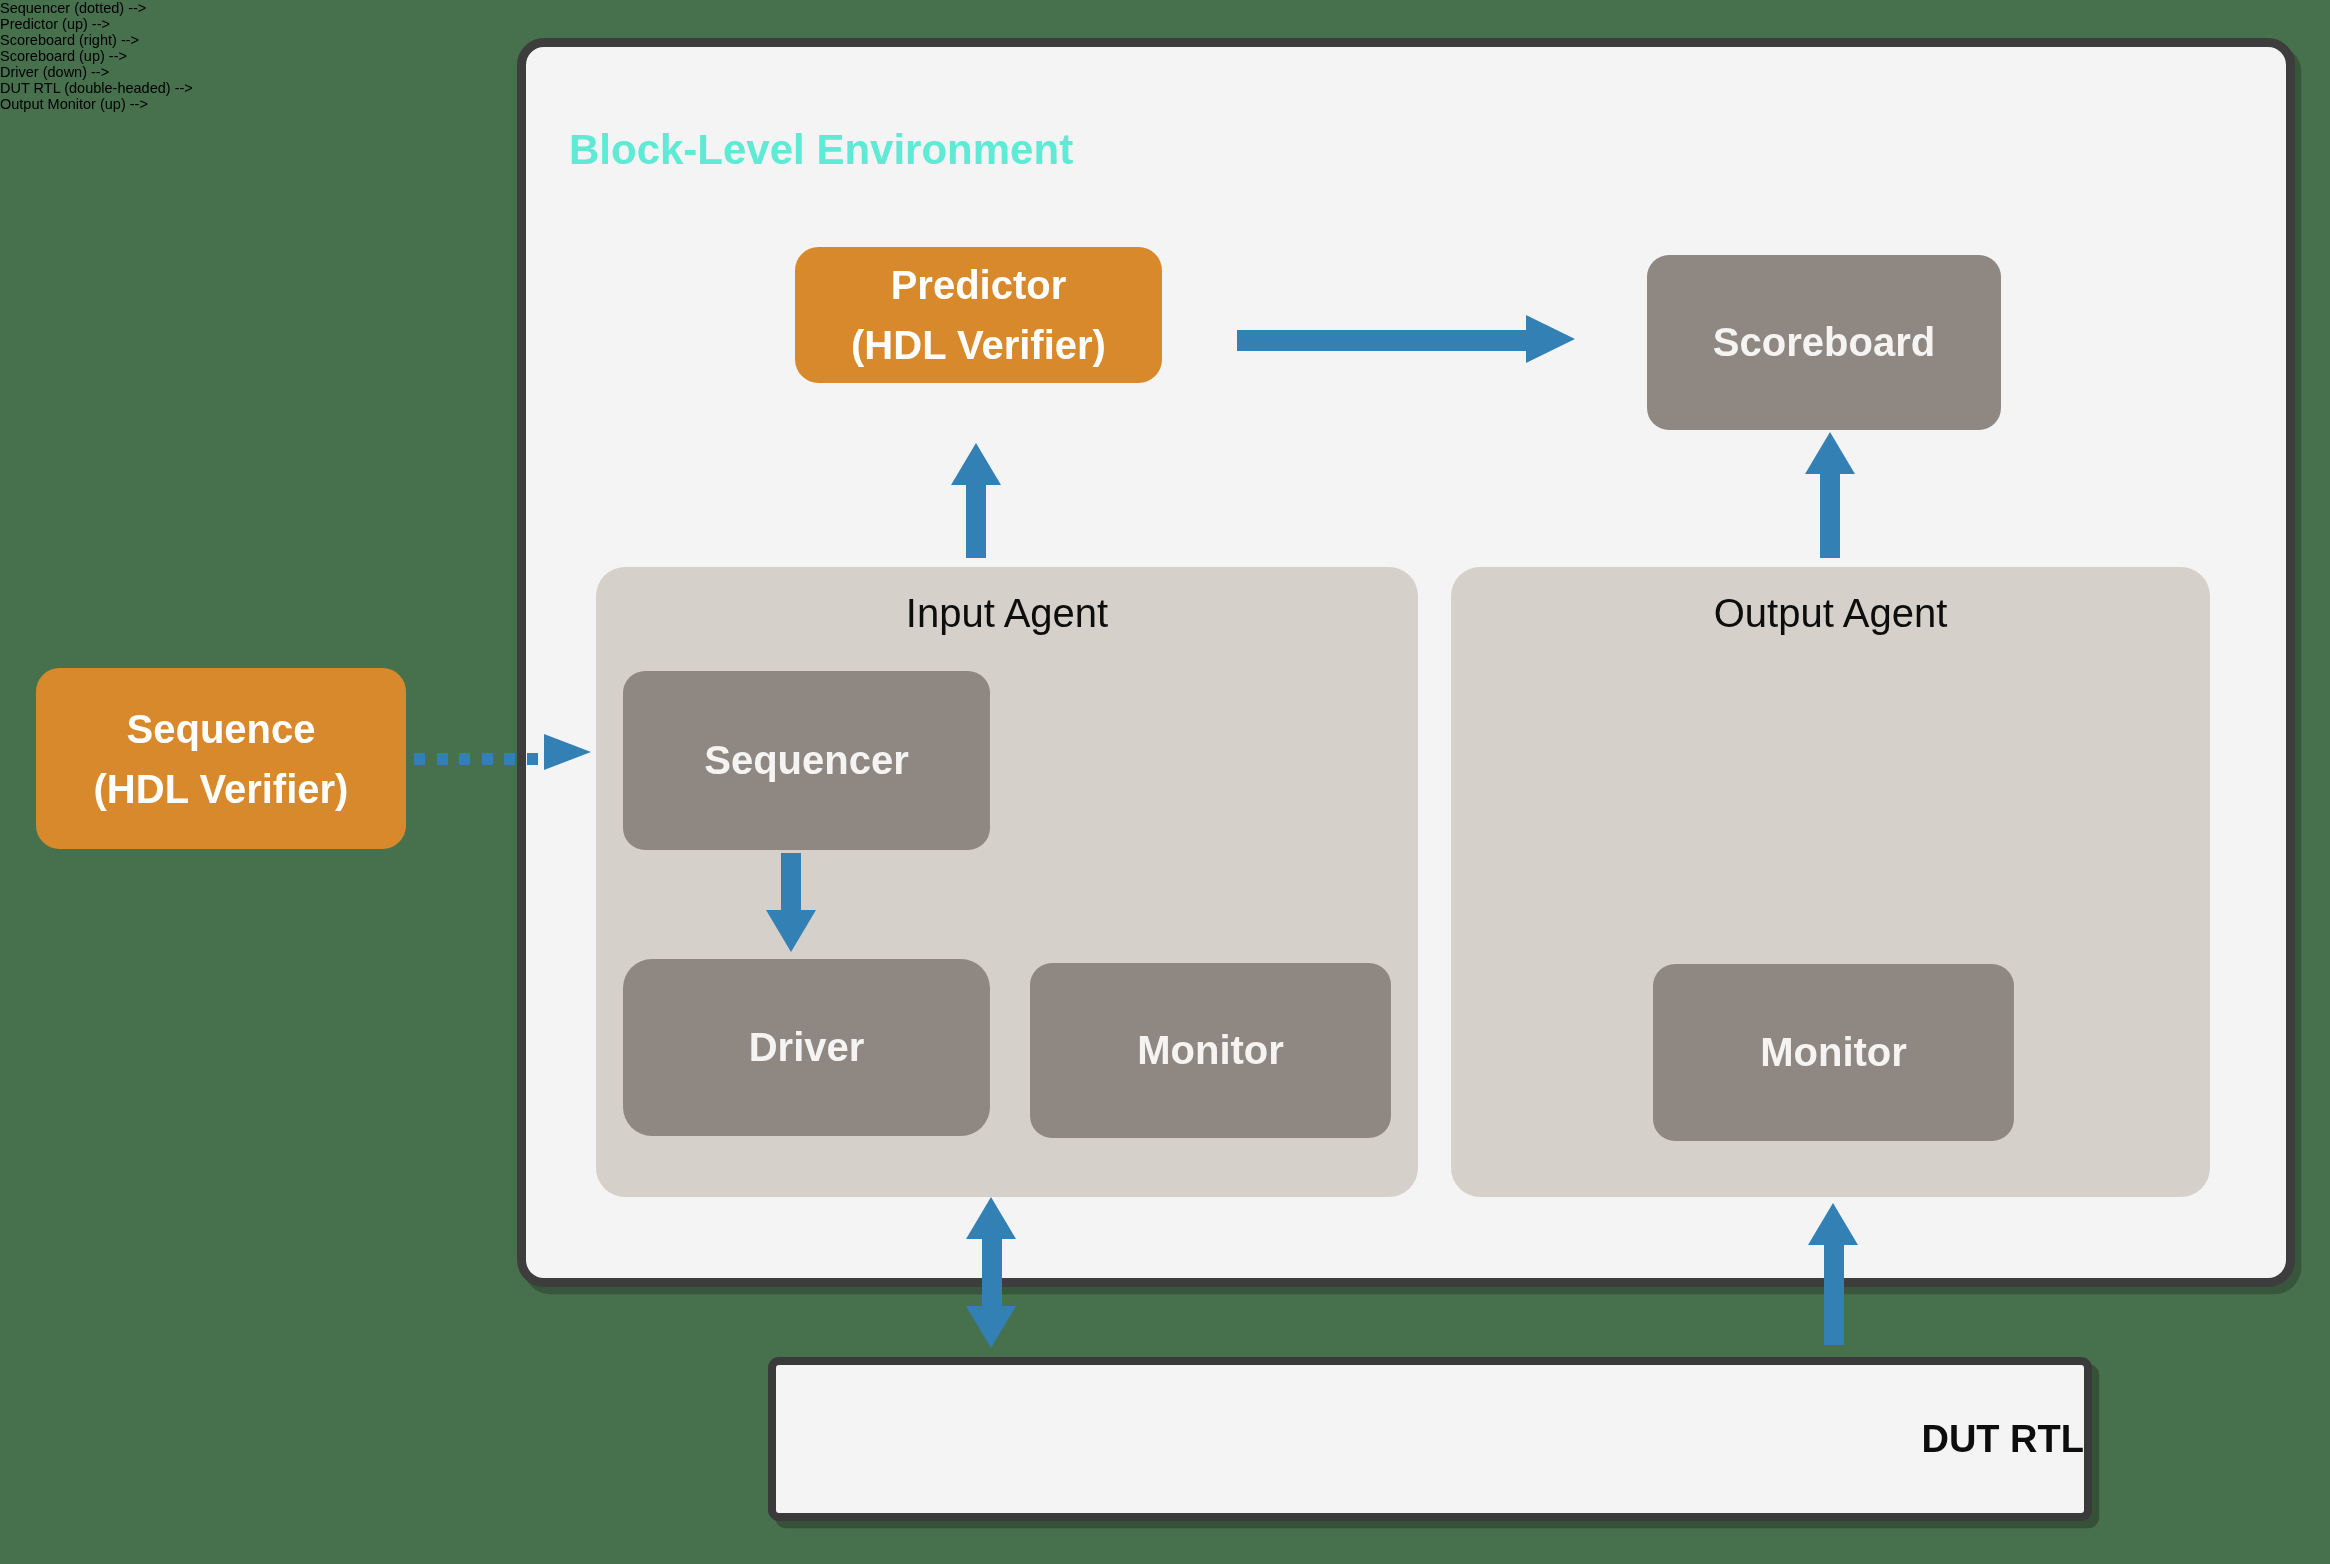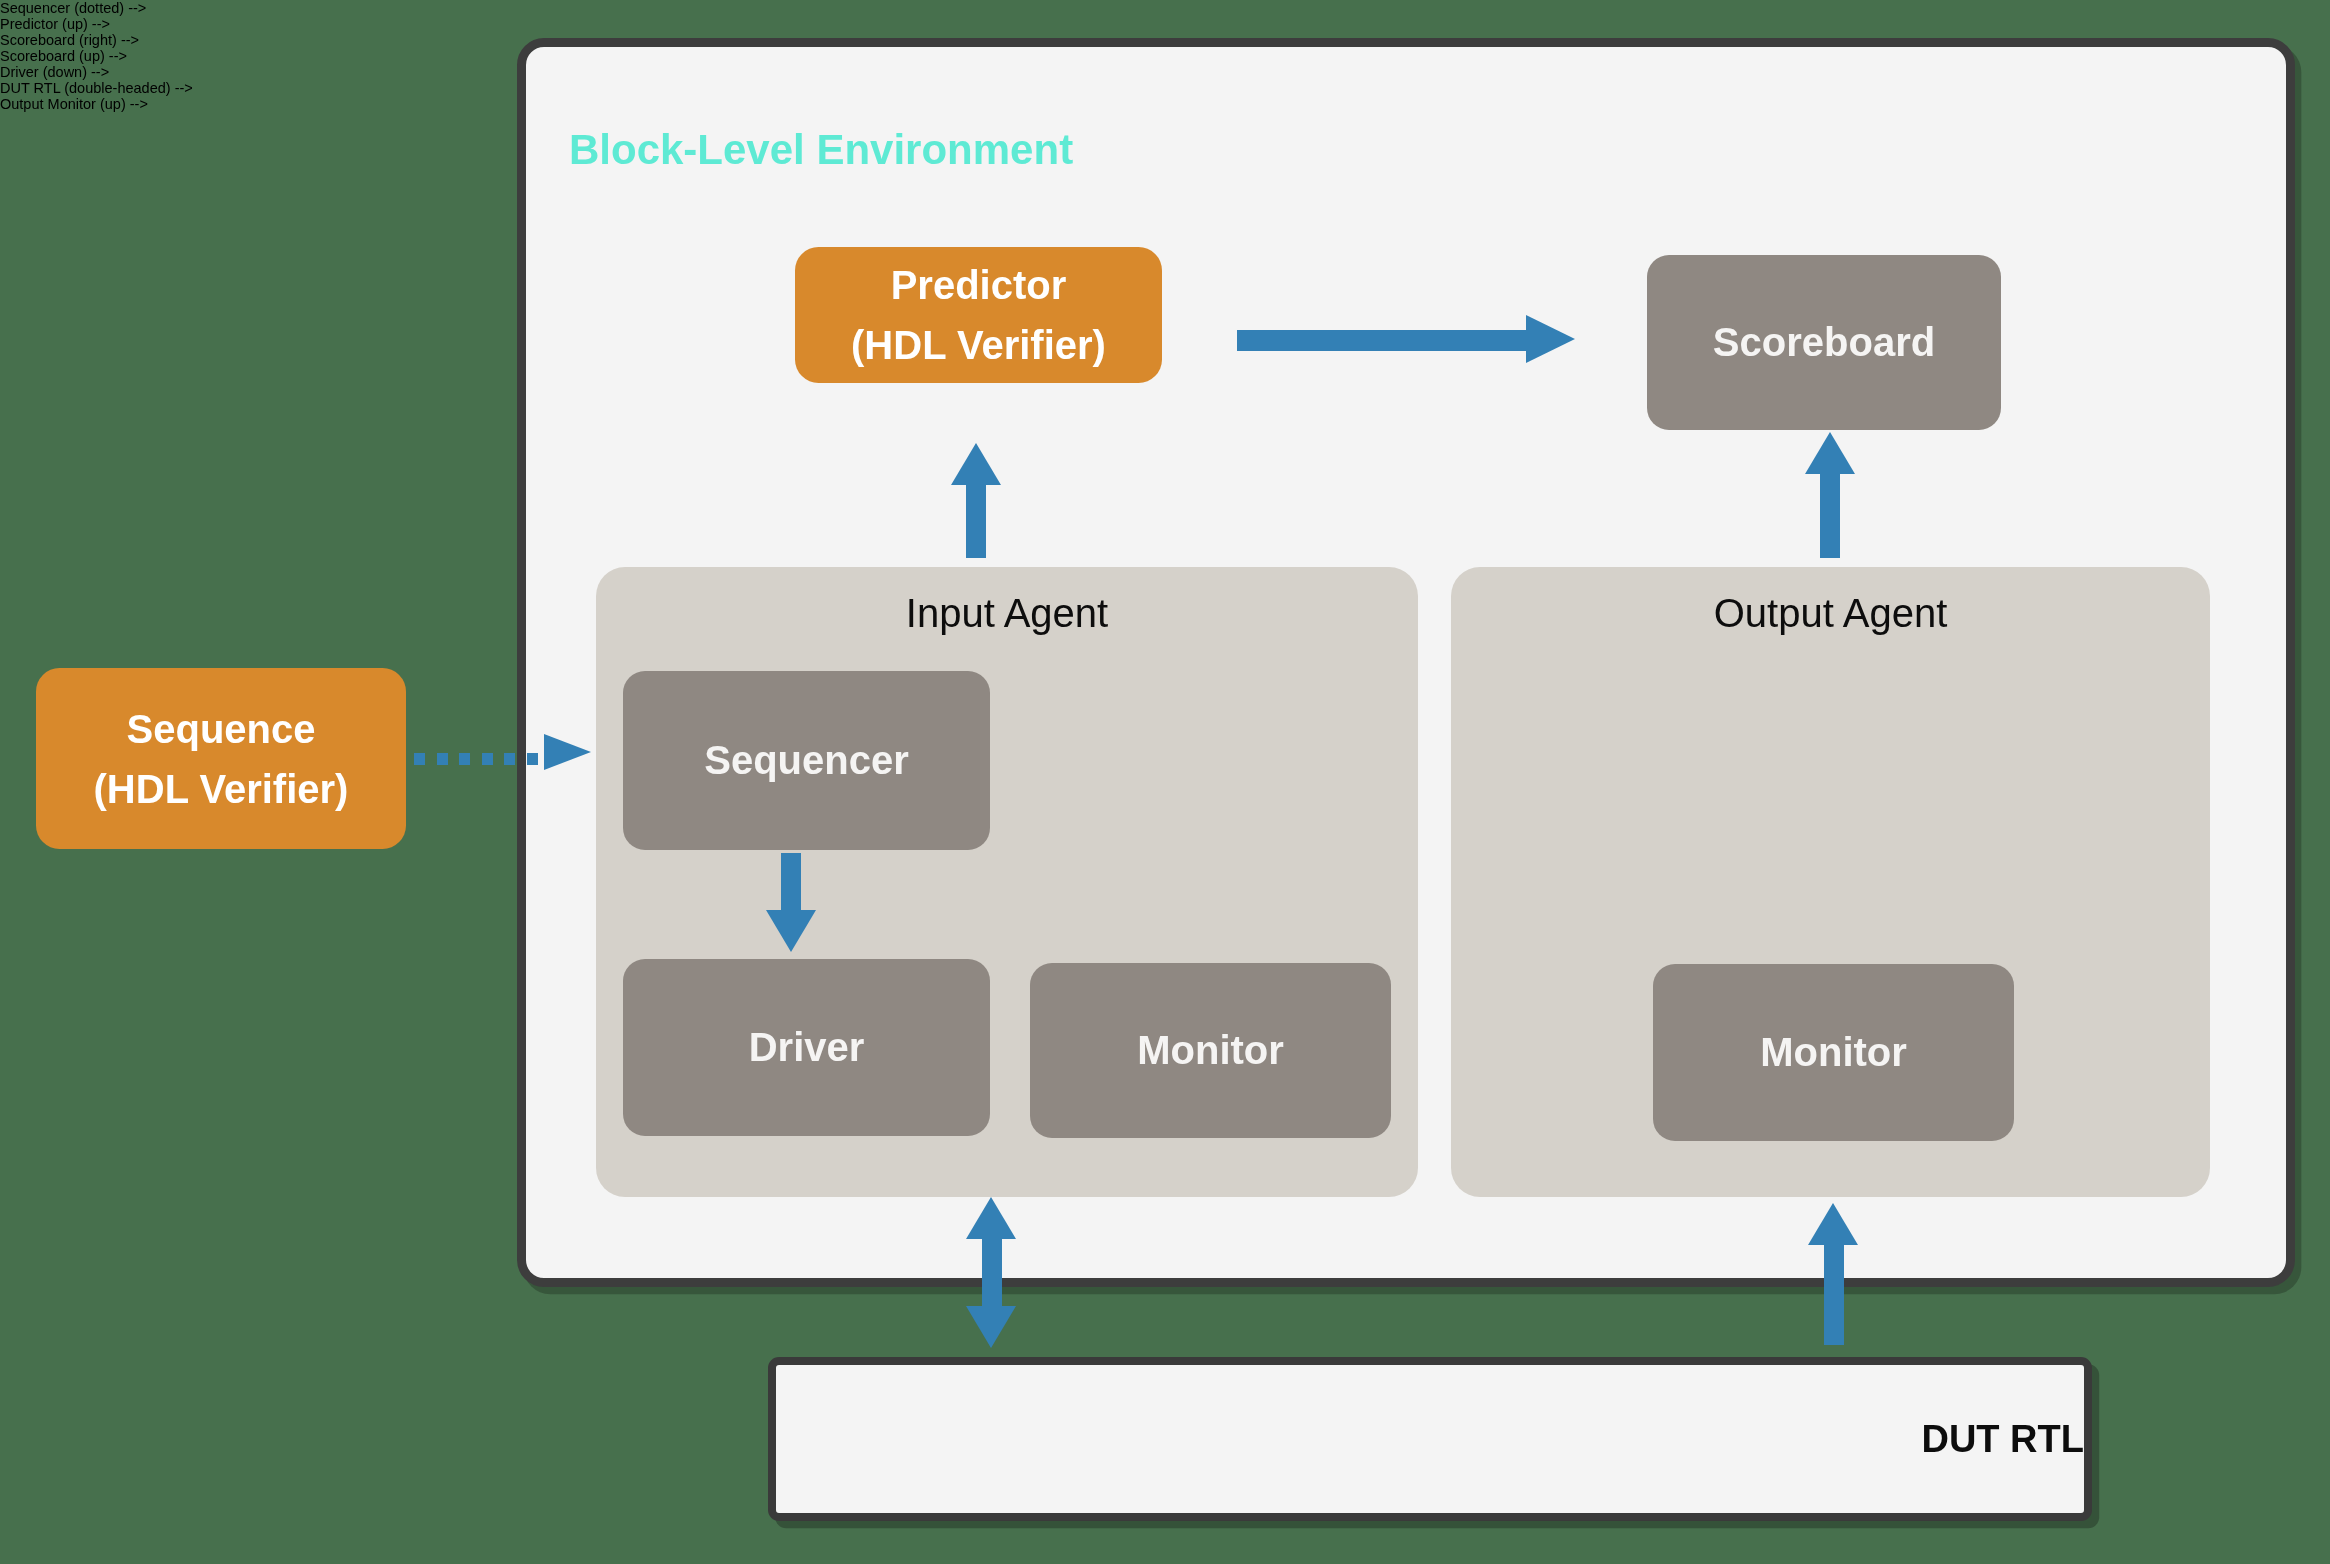--- a/index.html
+++ b/index.html
@@ -18,21 +18,21 @@
   .panel-output{left:1451px;top:567px;width:759px;height:630px;}
   .panel-title{position:absolute;top:23.5px;left:0;width:100%;text-align:center;
                font-size:40px;font-weight:normal;color:#0d0d0d;}
 
   .orange{background:#d8892c;color:#ffffff;border-radius:23.5px;font-size:40px;line-height:1.5;}
   .gray{background:#8f8882;color:#f5f4f3;border-radius:22px;font-size:40px;}
 
   .predictor{left:795px;top:247px;width:367px;height:136px;}
   .scoreboard{left:1647px;top:255px;width:354px;height:175px;}
   .sequencer{left:623px;top:671px;width:367px;height:179px;}
-  .driver{left:623px;top:959px;width:367px;height:177px;}
+  .driver{left:623px;top:959px;width:367px;height:177px;border-radius:29px;}
   .monitor-in{left:1030px;top:963px;width:361px;height:175px;}
   .monitor-out{left:1653px;top:964px;width:361px;height:177px;}
   .sequence-box{left:36px;top:668px;width:370px;height:181px;}
 
   .dut{left:768px;top:1357px;width:1324px;height:164px;background:#f4f4f4;
        border:8.1px solid #3a3a3a;border-radius:11px;box-shadow:7.2px 7.2px 0 rgba(20,25,20,0.35);
        font-size:38px;color:#0d0d0d;align-items:flex-end;}
 
   
   .shaft-v{position:absolute;width:20px;background:#3380b5;}

